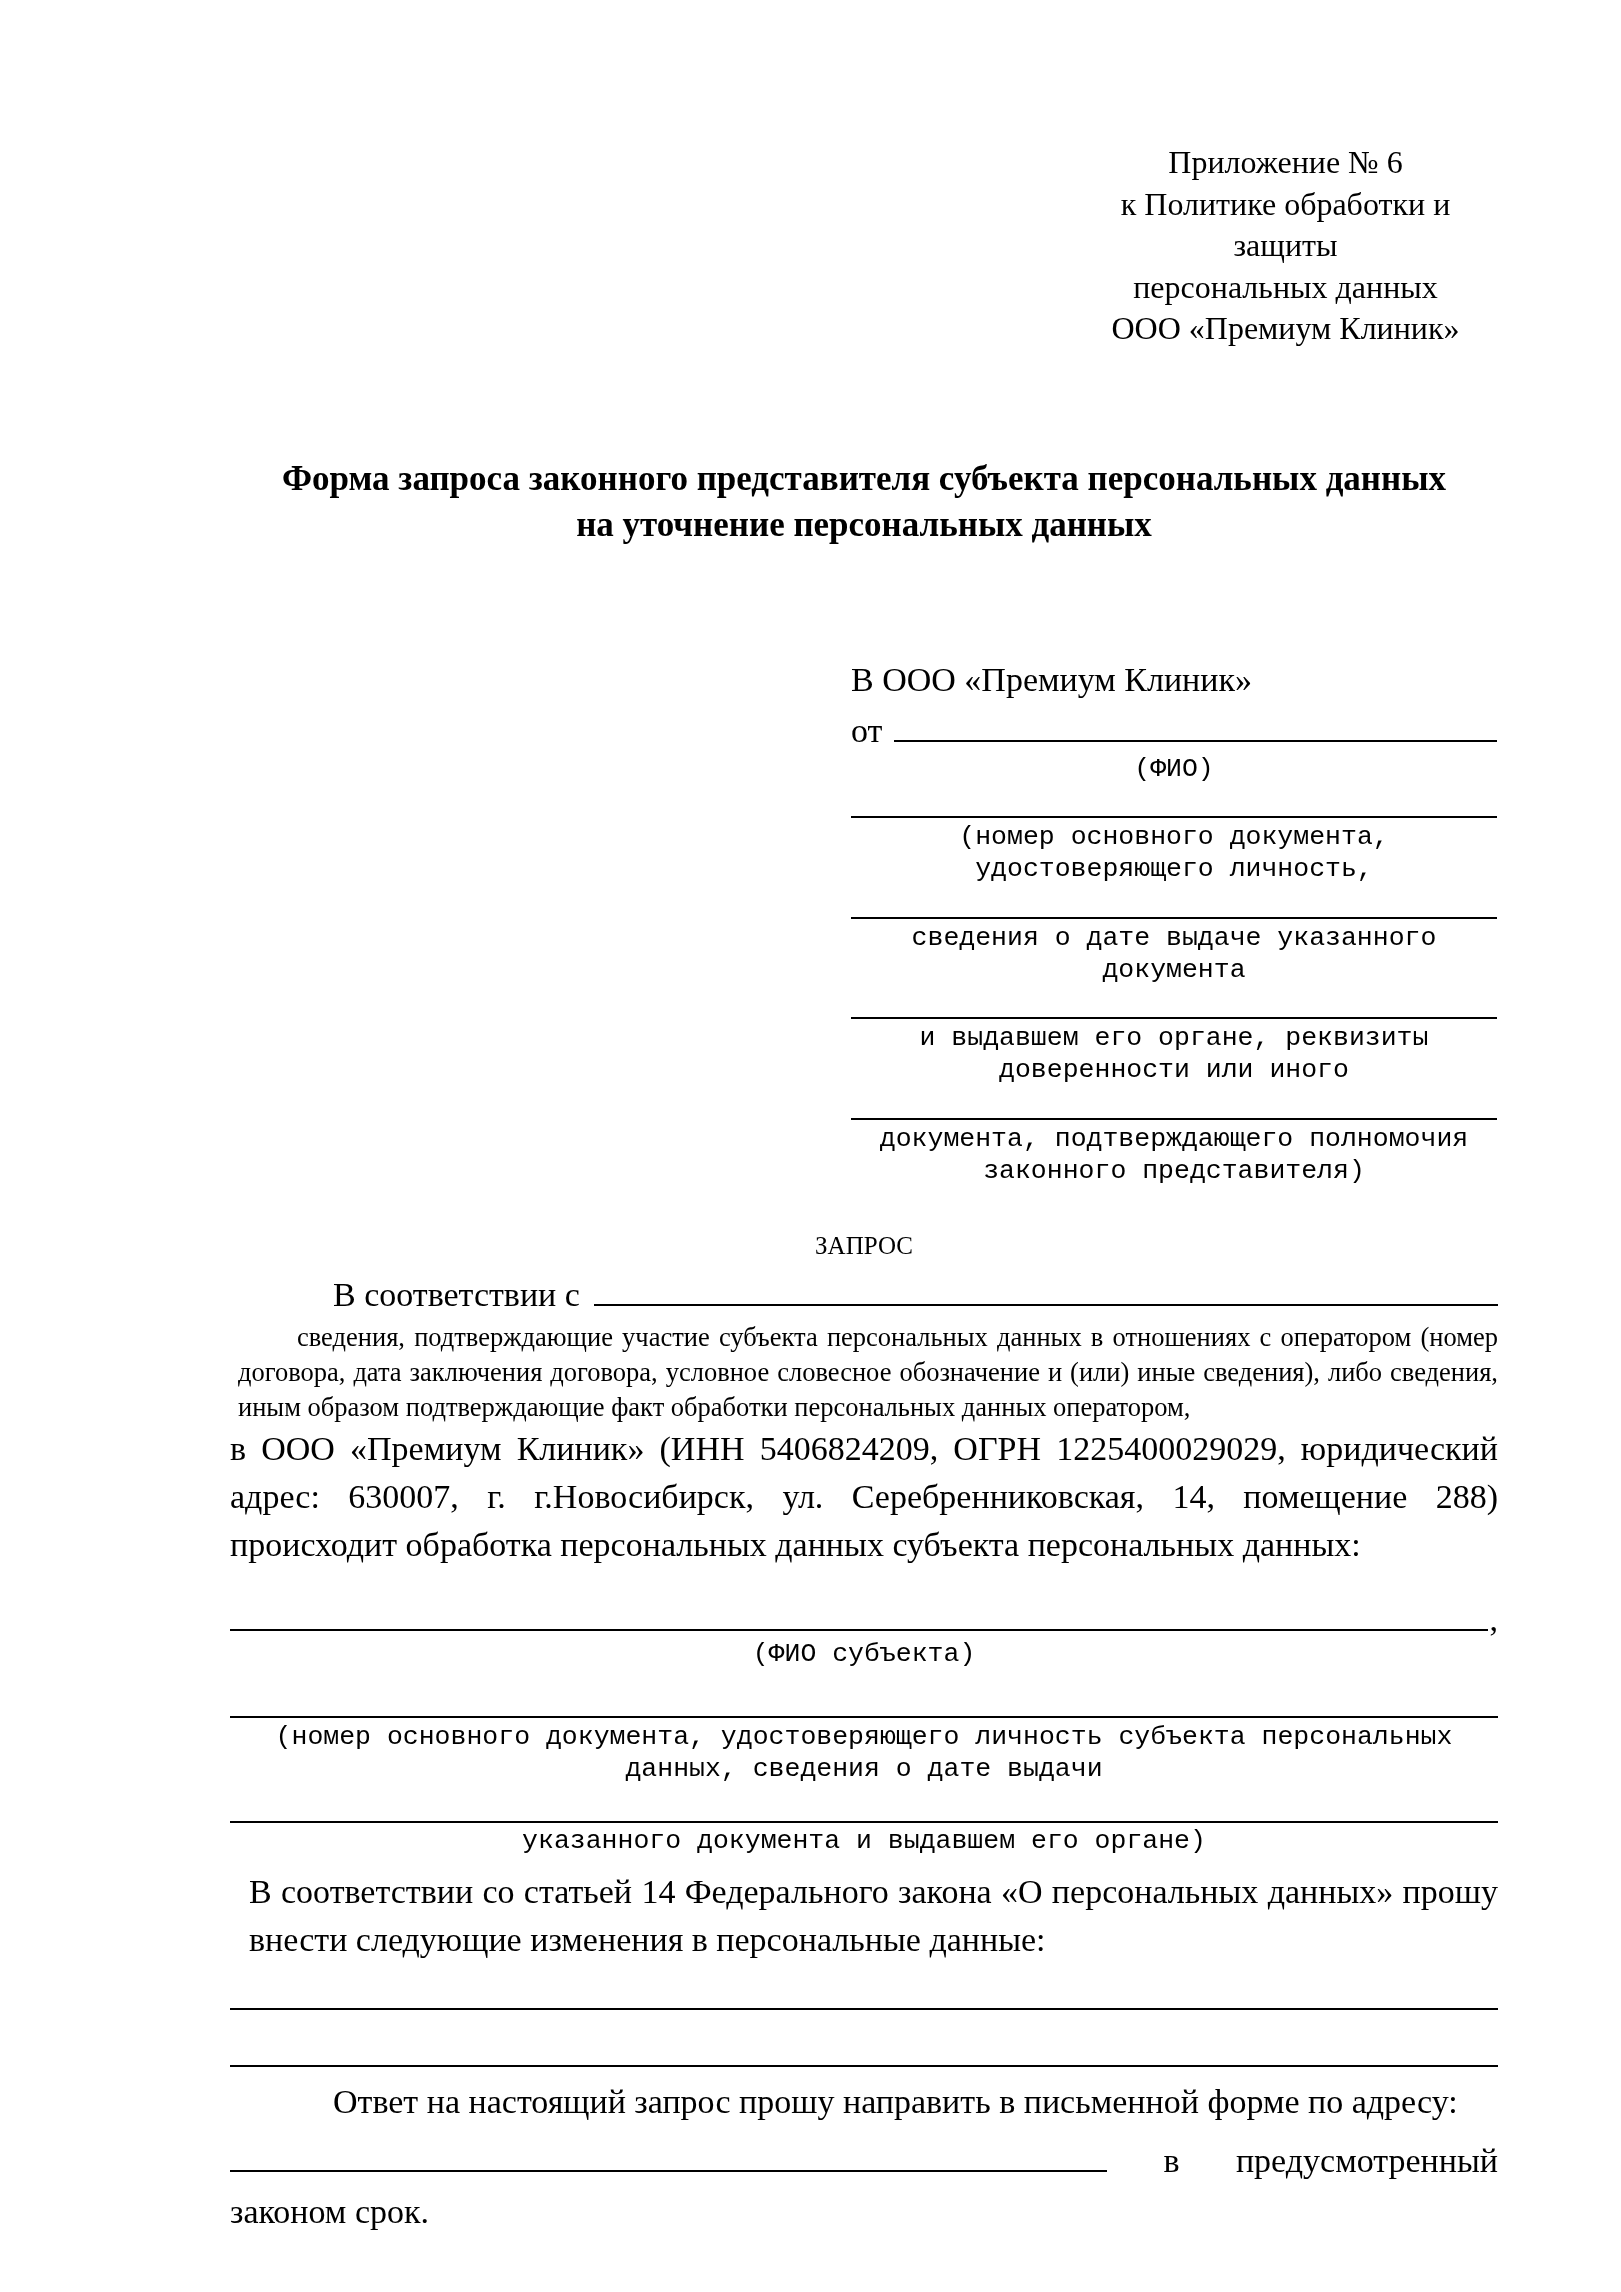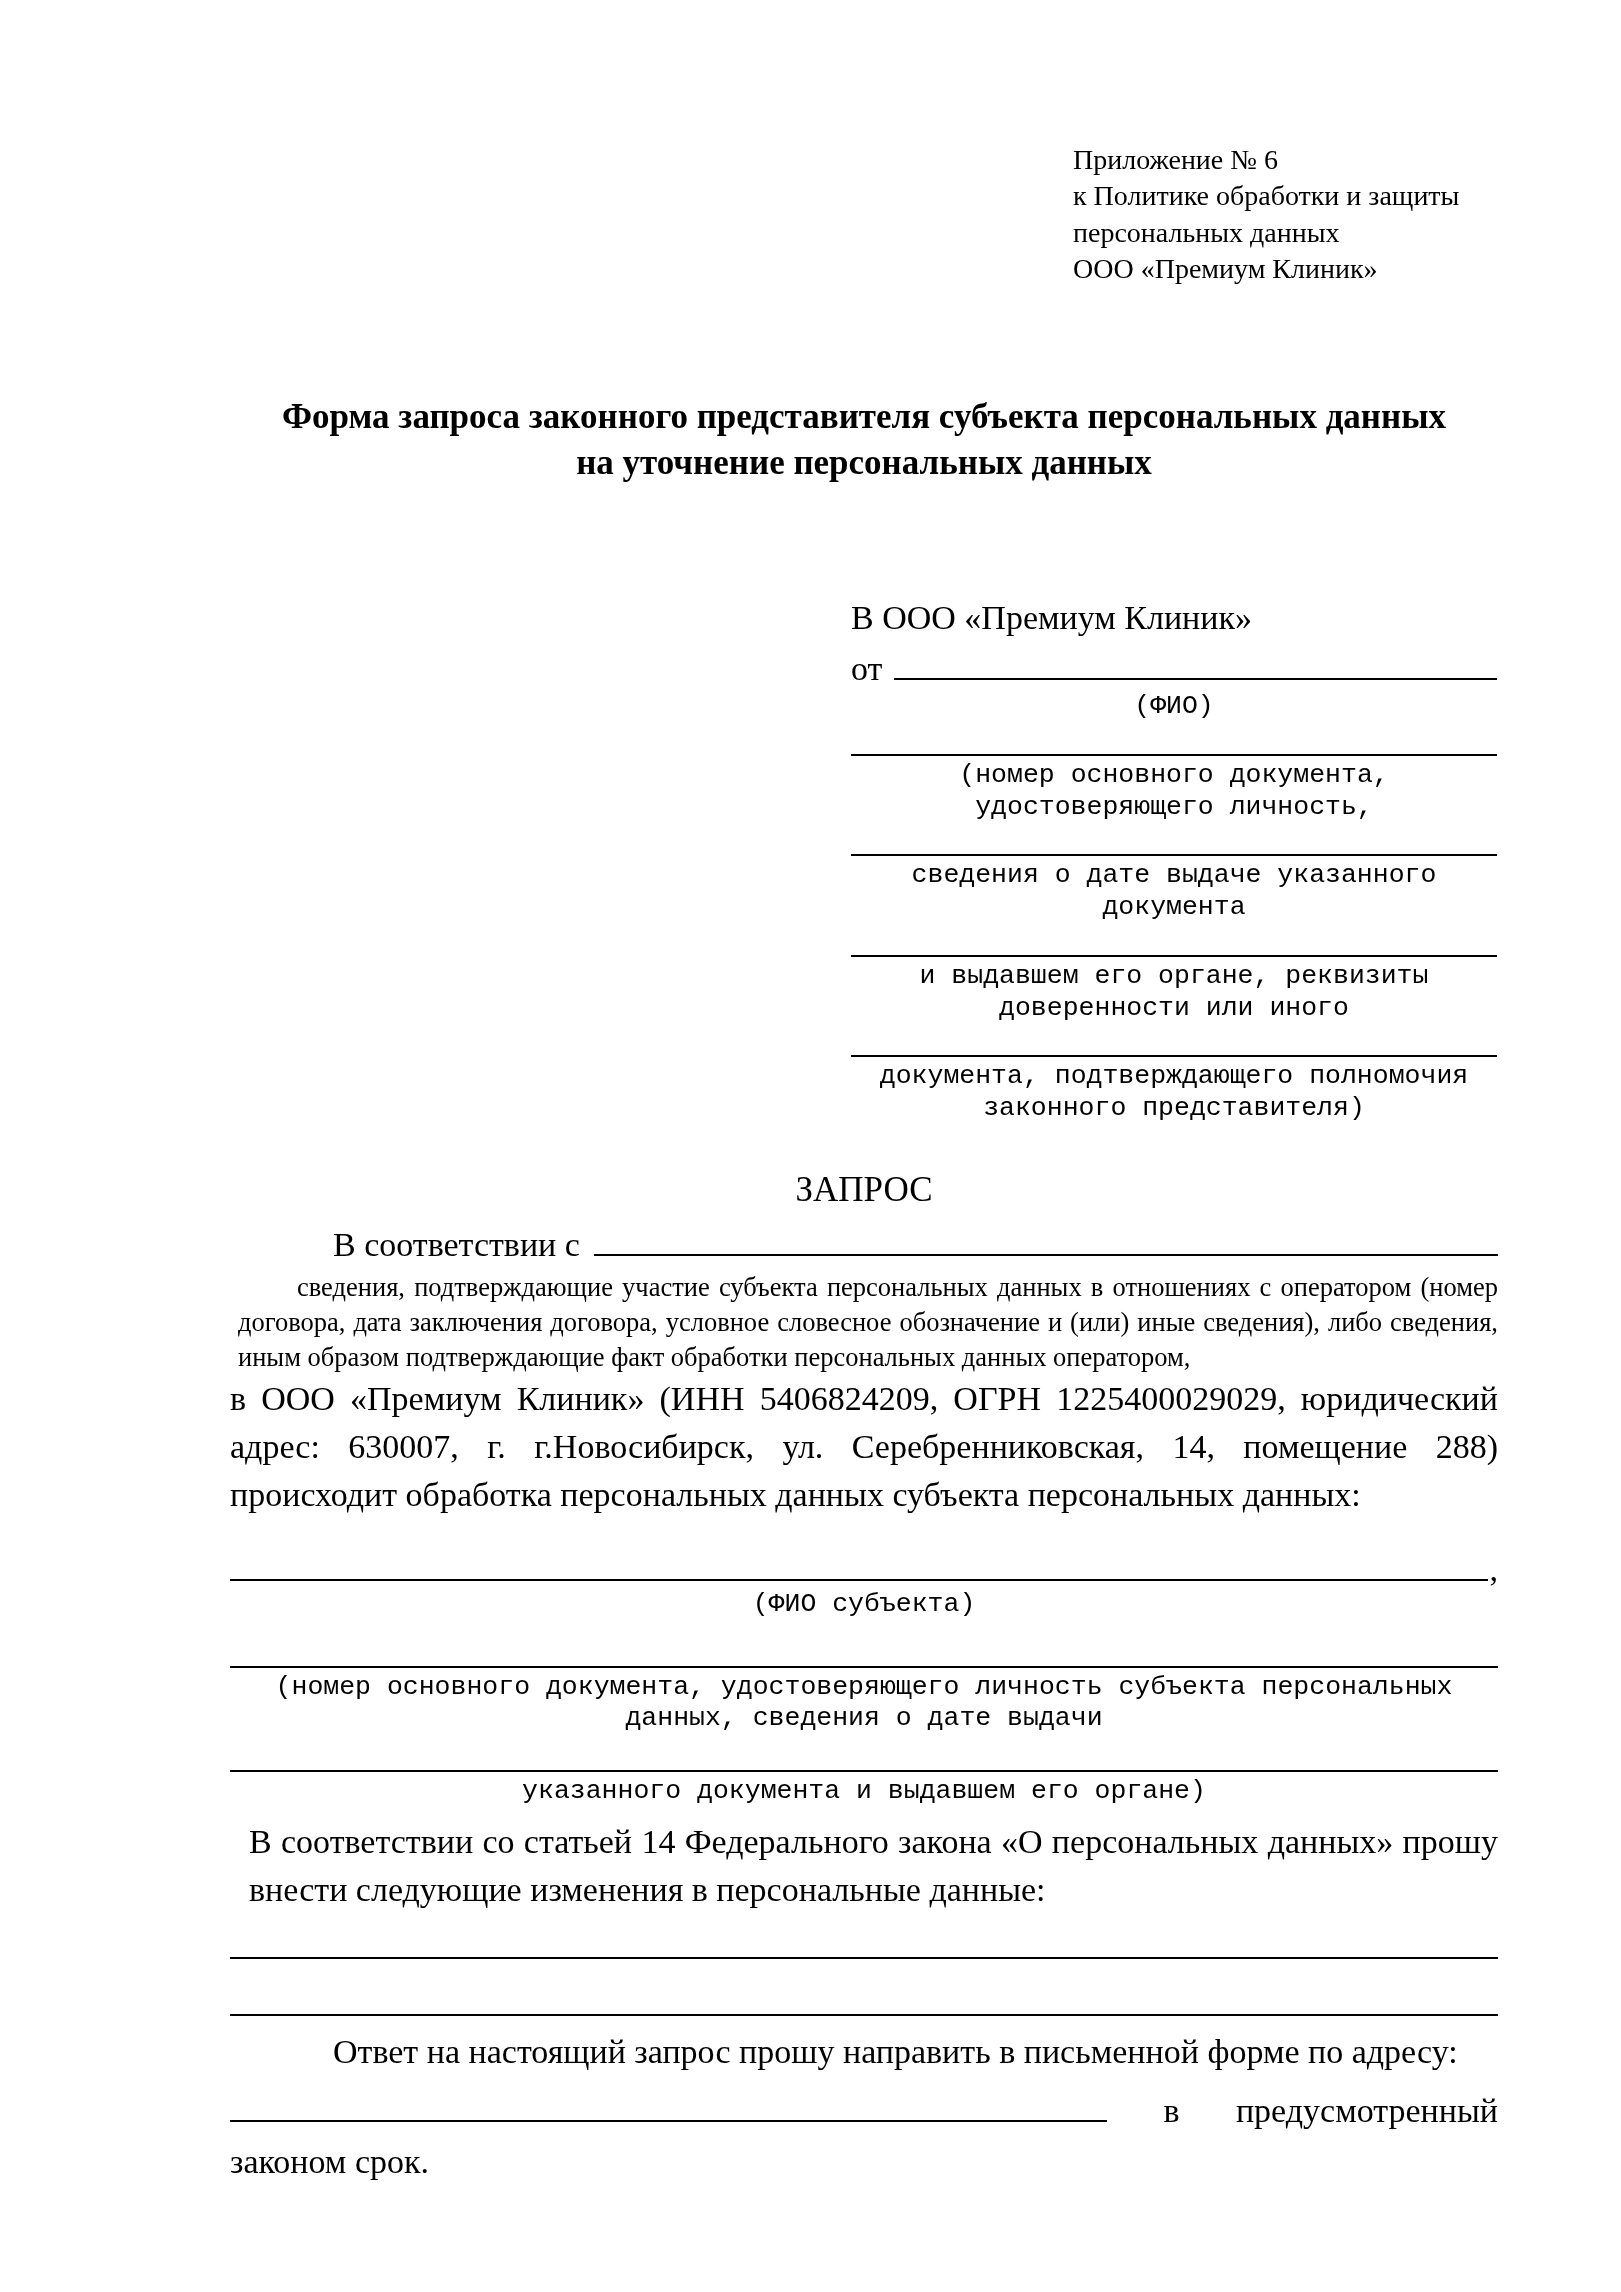--- a/index.html
+++ b/index.html
@@ -9,22 +9,23 @@
     height: 2293px;
     background: #ffffff;
     color: #000000;
     font-family: "Liberation Serif", "DejaVu Serif", serif;
     box-sizing: border-box;
     padding: 142px 123px 0 230px;
     overflow: hidden;
   }
   .appendix {
     margin-left: 843px;
-    font-size: 28px;
+    font-size: 32px;
     line-height: 1.3;
+    text-align: center;
   }
   .title {
     margin-top: 106px;
     text-align: center;
     font-weight: bold;
     font-size: 35px;
     line-height: 1.32;
   }
   .title div { white-space: nowrap; }
 
@@ -43,21 +44,21 @@
     text-align: center;
     line-height: 1.2;
     font-family: Liberation Mono, monospace;
   }
   .r-field .rule { height: 31px; border-bottom: 2.9px solid #000; }
   .r-field .caption { margin-top: 3.9px; }
 
   .heading-zapros {
     margin-top: 45px;
     text-align: center;
-    font-size: 35px;
+    font-size: 25px;
   }
   .intro-row {
     display: flex;
     align-items: baseline;
     margin-top: 9.8px;
     font-size: 34px;
   }
   .intro-row .label { margin-left: 103px; padding-right: 13.7px; white-space: nowrap; }
 
   .footnote {

